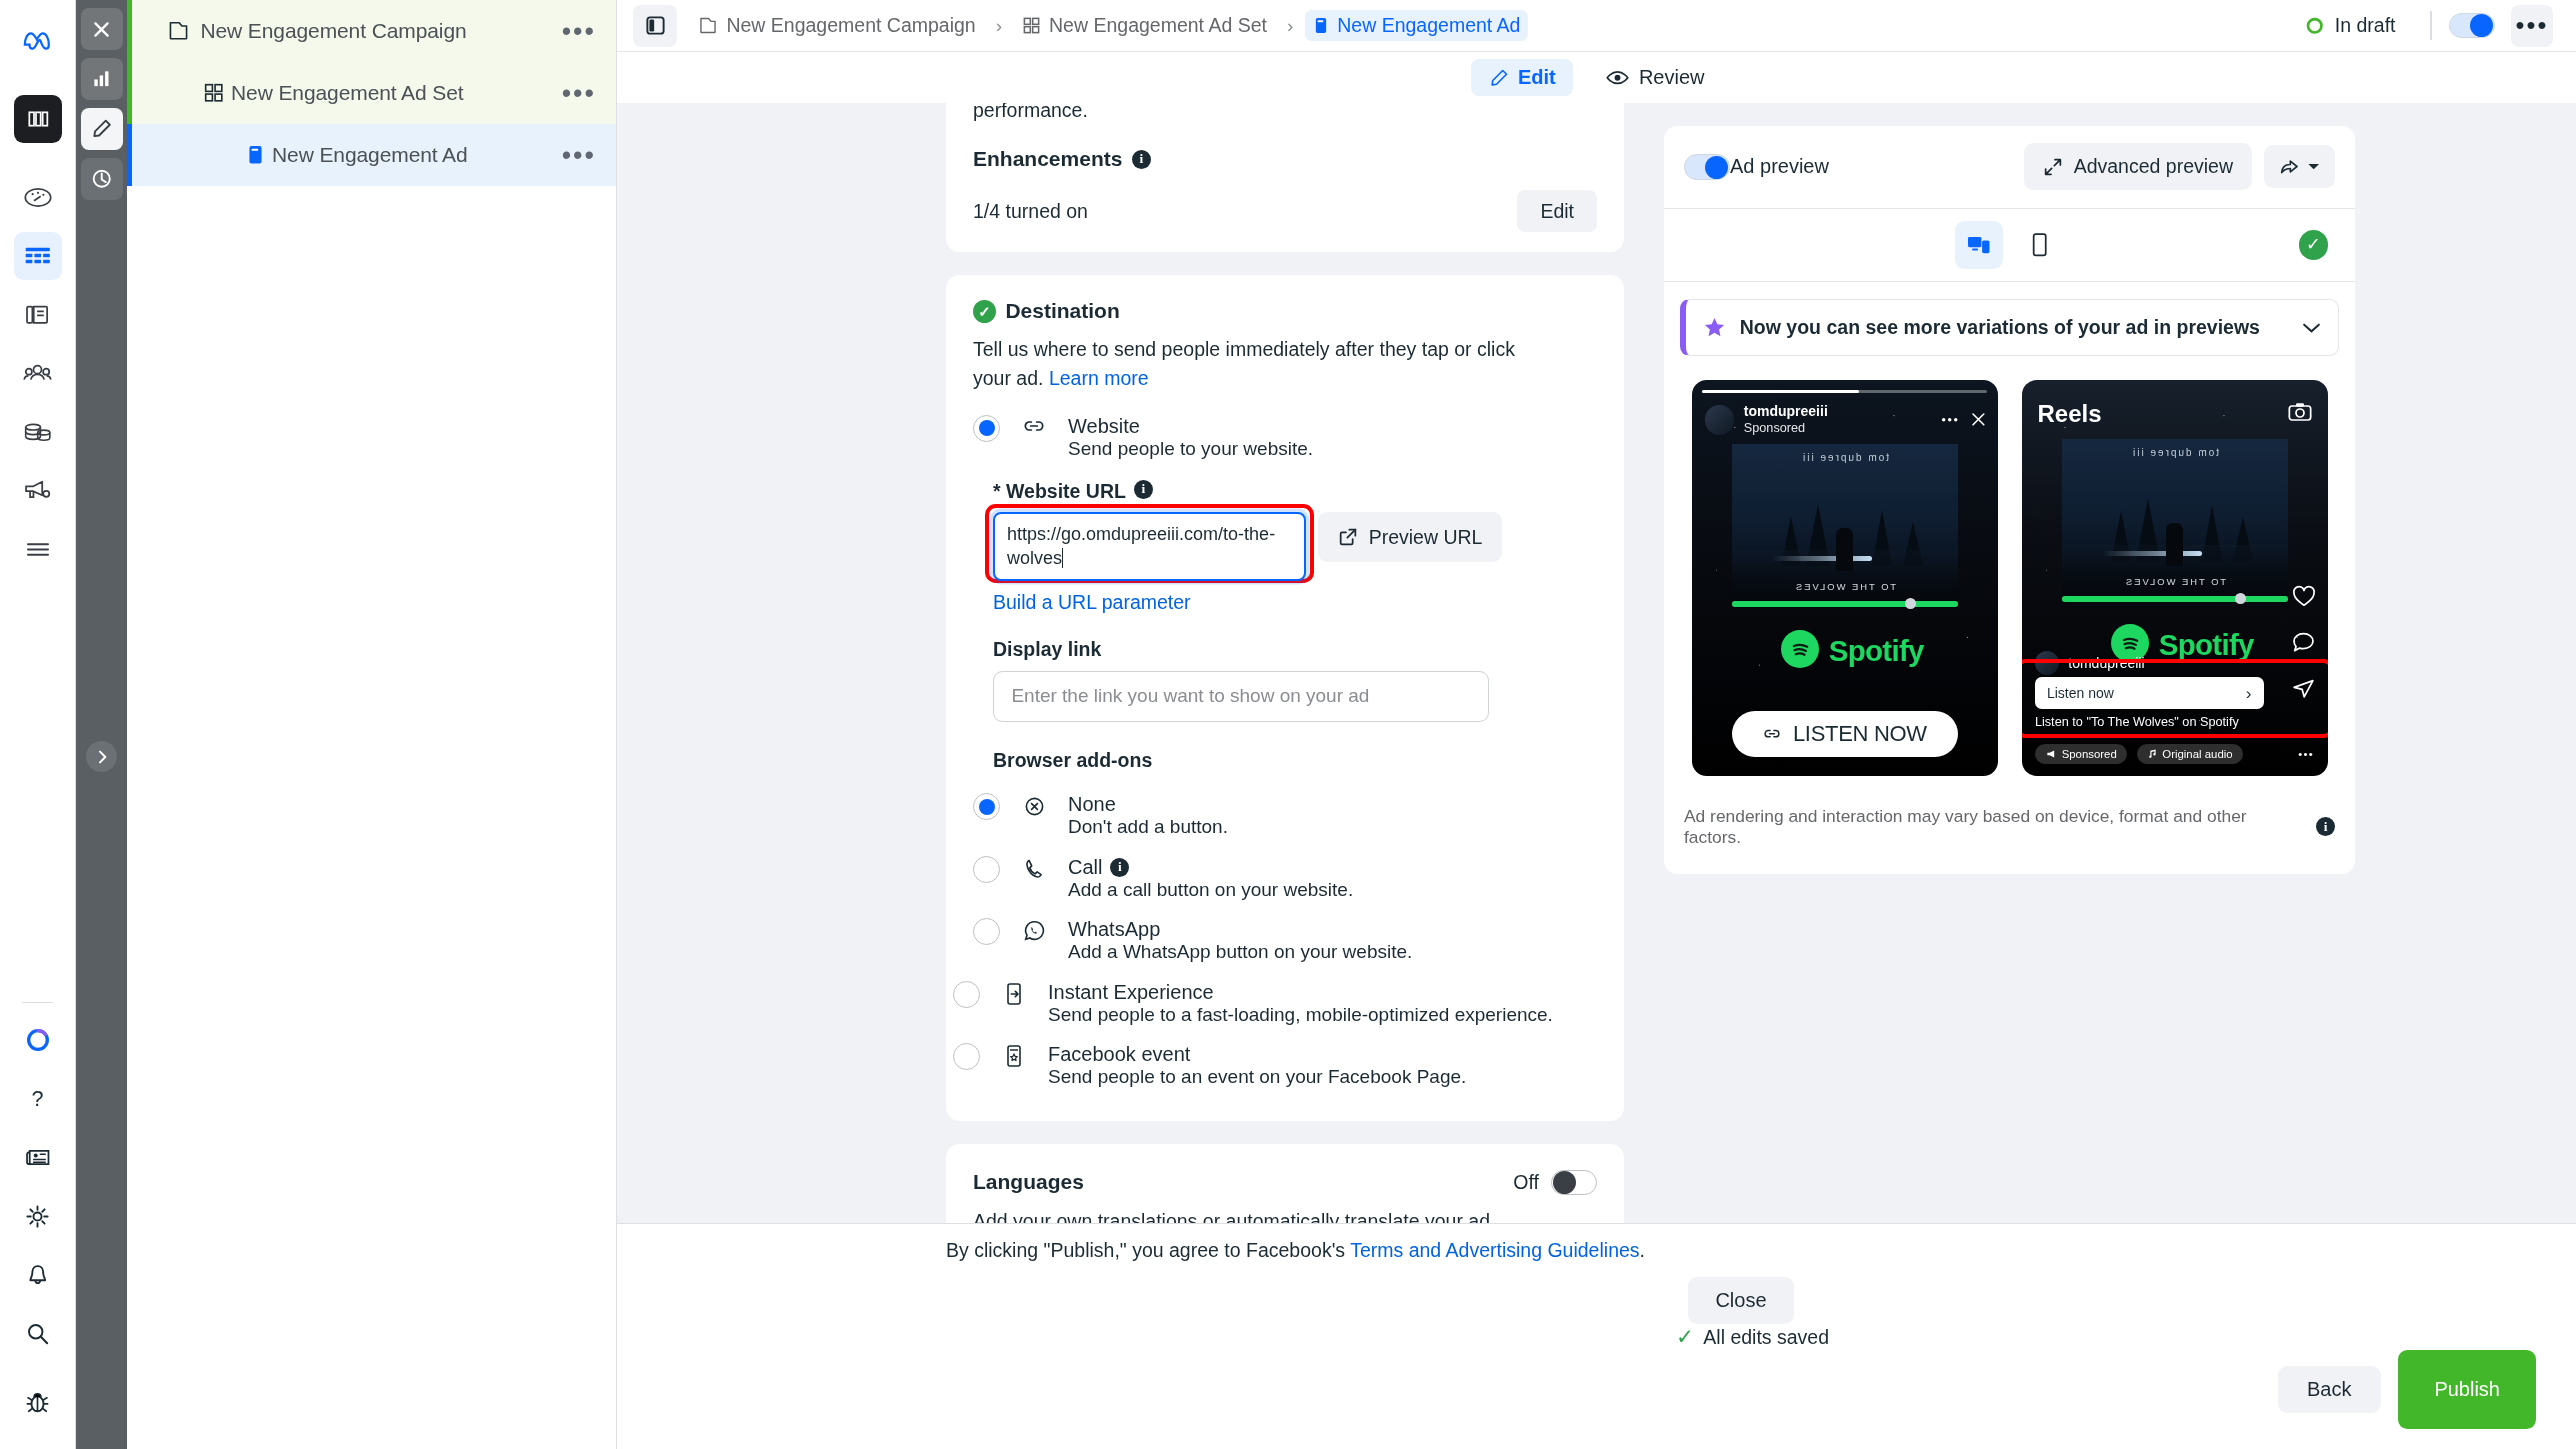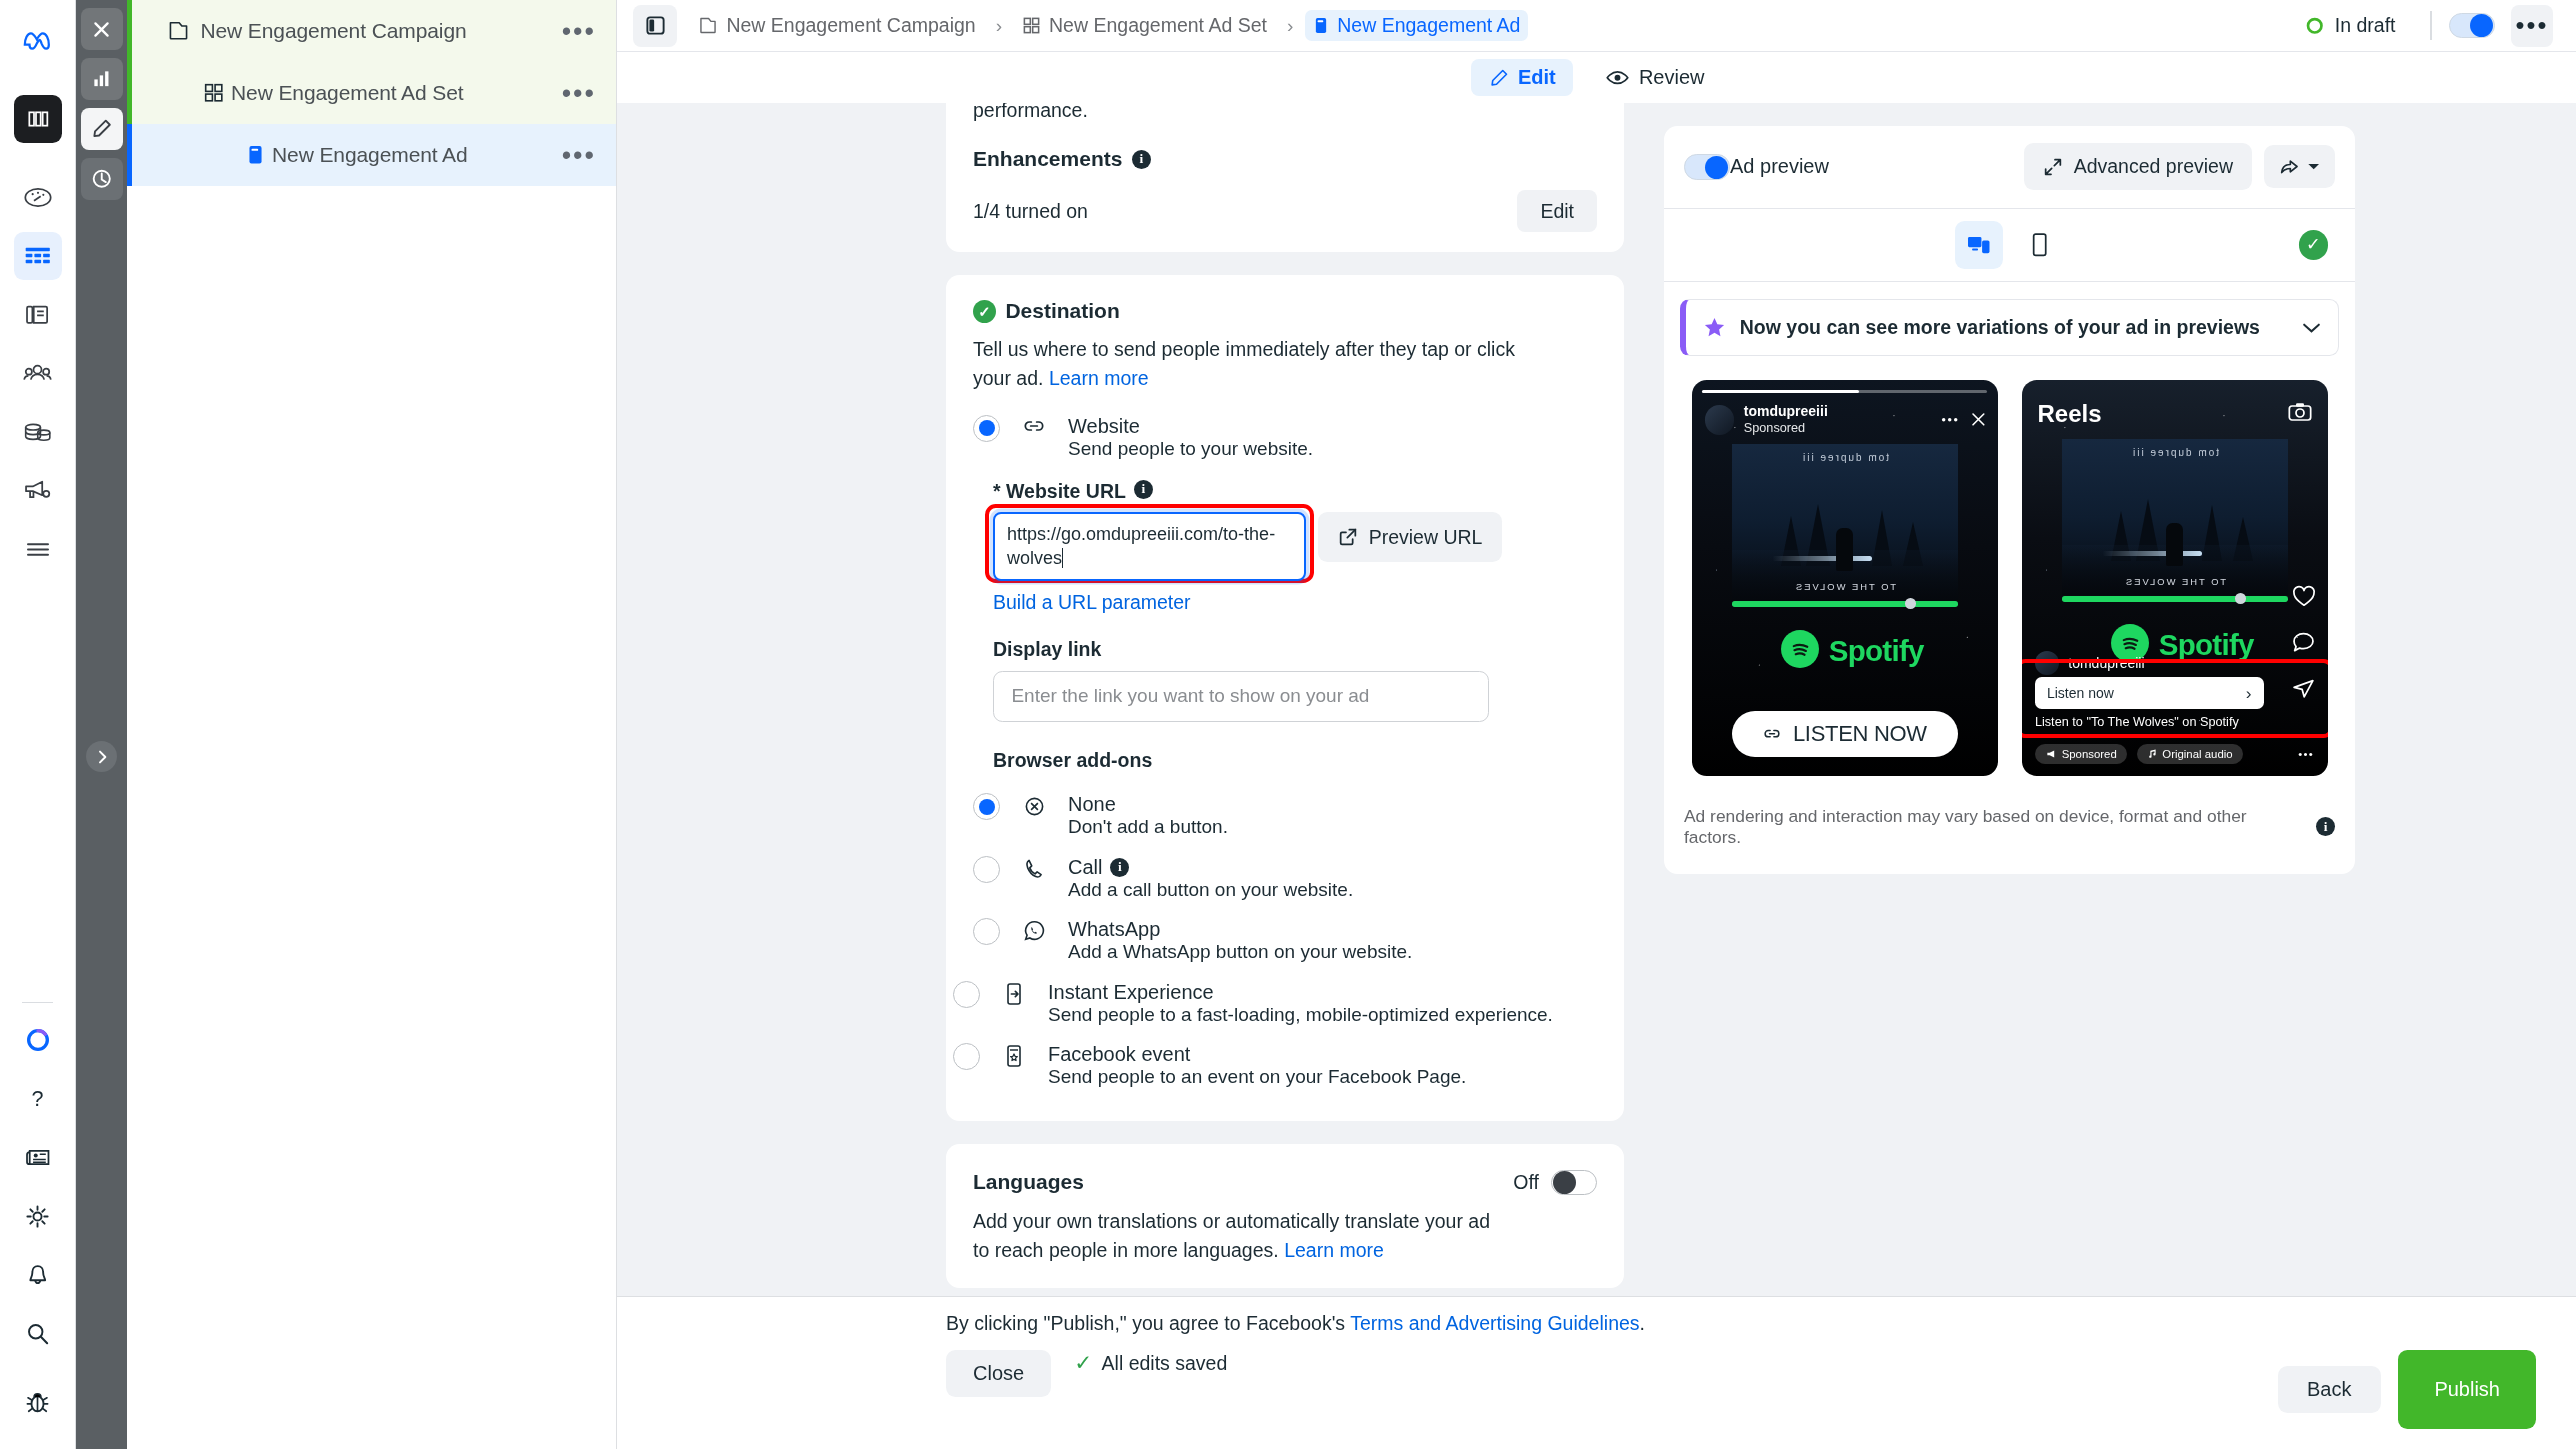--- a/index.html
+++ b/index.html
@@ -211,21 +211,21 @@
   .reels-cta { position:absolute; left:13.4px; right:64px; bottom:67px; height:32px; background:#fff; border-radius:6.7px; display:flex; align-items:center; padding:0 12px; color:#1c2b33; font-size:14px;}
   .reels-sub { position:absolute; left:13.4px; bottom:47px; color:#fff; font-size:12.7px;}
   .reels-chips { position:absolute; left:13.4px; right:13.4px; bottom:12px; display:flex; align-items:center; gap:9.4px; color:#fff; font-size:11.4px;}
   .chip { background:rgba(255,255,255,.18); border-radius:10.7px; padding:4px 10.7px; display:flex; align-items:center; gap:5.4px;}
   .reels-hl { position:absolute; left:-5.4px; right:-5.4px; bottom:38px; height:79px; border:4.7px solid #ff0000; border-radius:9.4px; pointer-events:none;}
   .disclaim { margin:0 16px 17.4px; font-size:17.4px; color:#65676b; display:flex; align-items:center; gap:9.4px; padding:9.4px 4px;}
 
   
   .footer { background:#fff; border-top:0.7px solid #dddfe2; padding:14.8px 0 20px; flex:0 0 auto;}
   .foot-terms { text-align:left; font-size:19.5px; color:#1c2b33; padding-left:329px;}
-  .foot-row { display:flex; align-items:flex-start; padding:14.8px 40px 0 329px;}
+  .foot-row { display:flex; align-items:center; padding:14.8px 40px 0 329px;flex-direction:column;}
   .btn-close { background:#f0f2f5; border-radius:9.4px; padding:12px 27px; font-size:20px; color:#1c2b33;}
   .saved { display:flex; align-items:center; gap:9.4px; margin-left:23px; font-size:19.5px; color:#1c2b33;}
   .chk { color:#31a24c; font-size:21.5px;}
   .foot-right { margin-left:auto; display:flex; align-items:center; gap:17.4px;}
   .btn-back { background:#f0f2f5; border-radius:9.4px; padding:12px 29.5px; font-size:20px; color:#1c2b33;}
   .btn-publish { background:#42b72a; border-radius:9.4px; padding:28px 36px; font-size:20px; color:#fff;}
   .col-left-inner { position:relative; top:-14.8px; }
   .arrow-ghost { position:absolute; left:517px; top:315px; width:0; height:0;
     border-left:57px solid transparent; border-right:57px solid transparent;
     border-bottom:101px solid #f3f4f6; z-index:0;}

